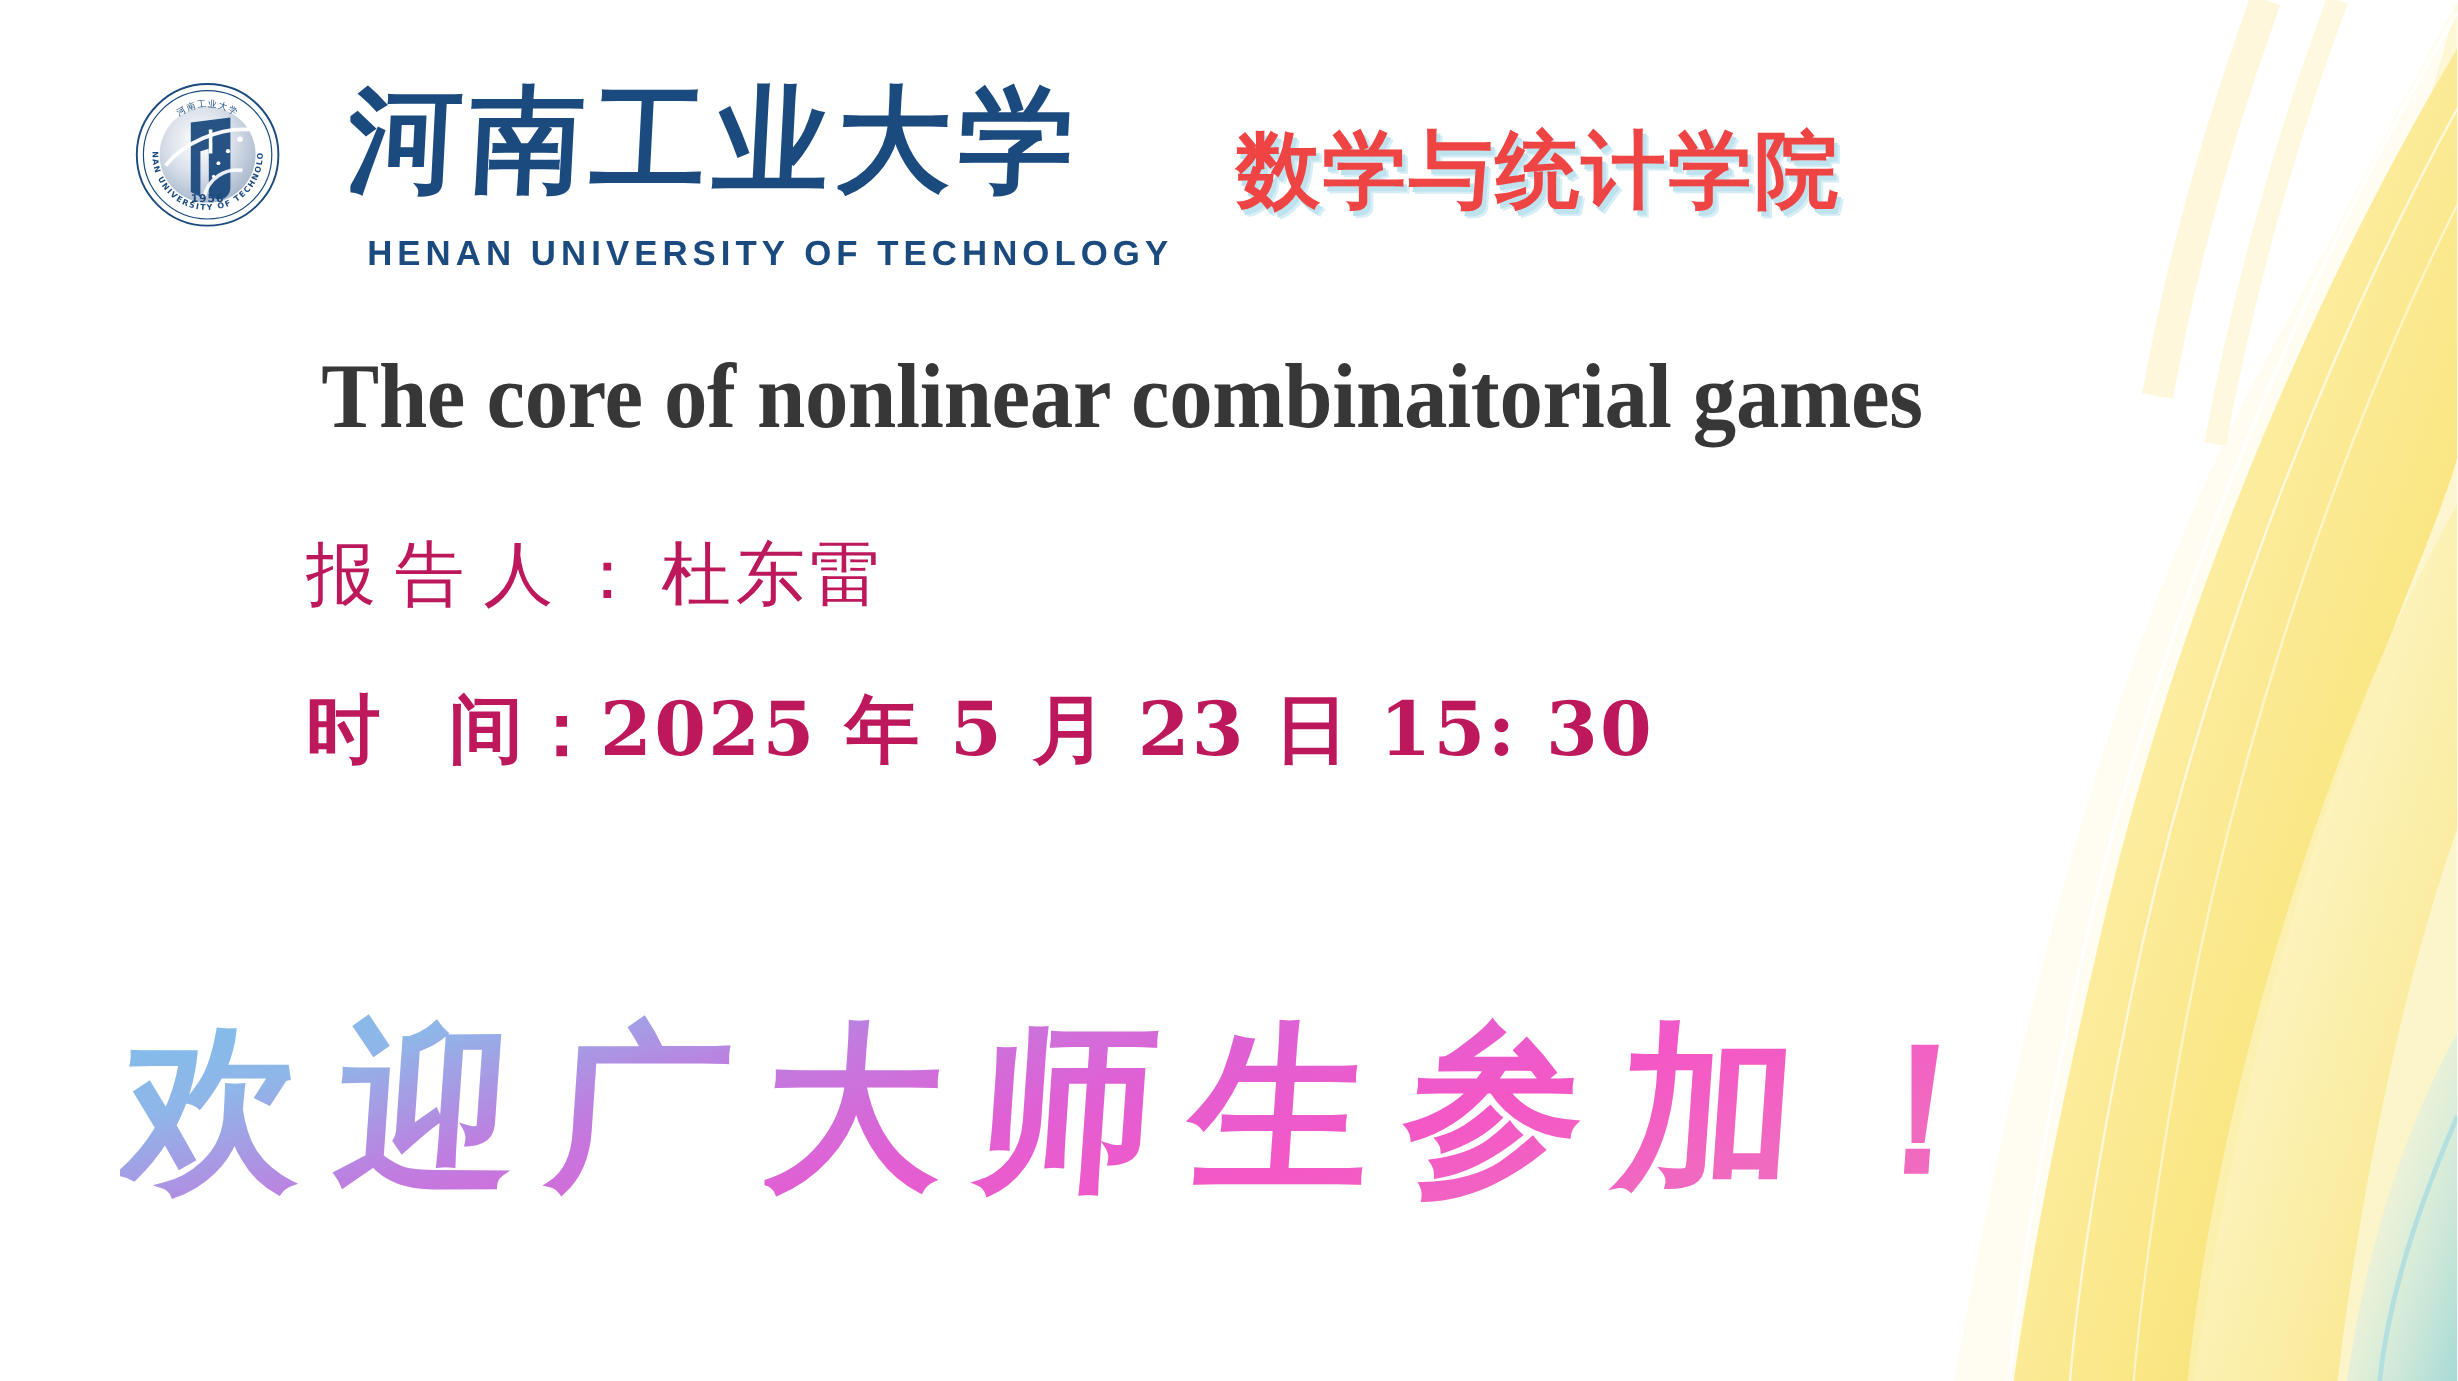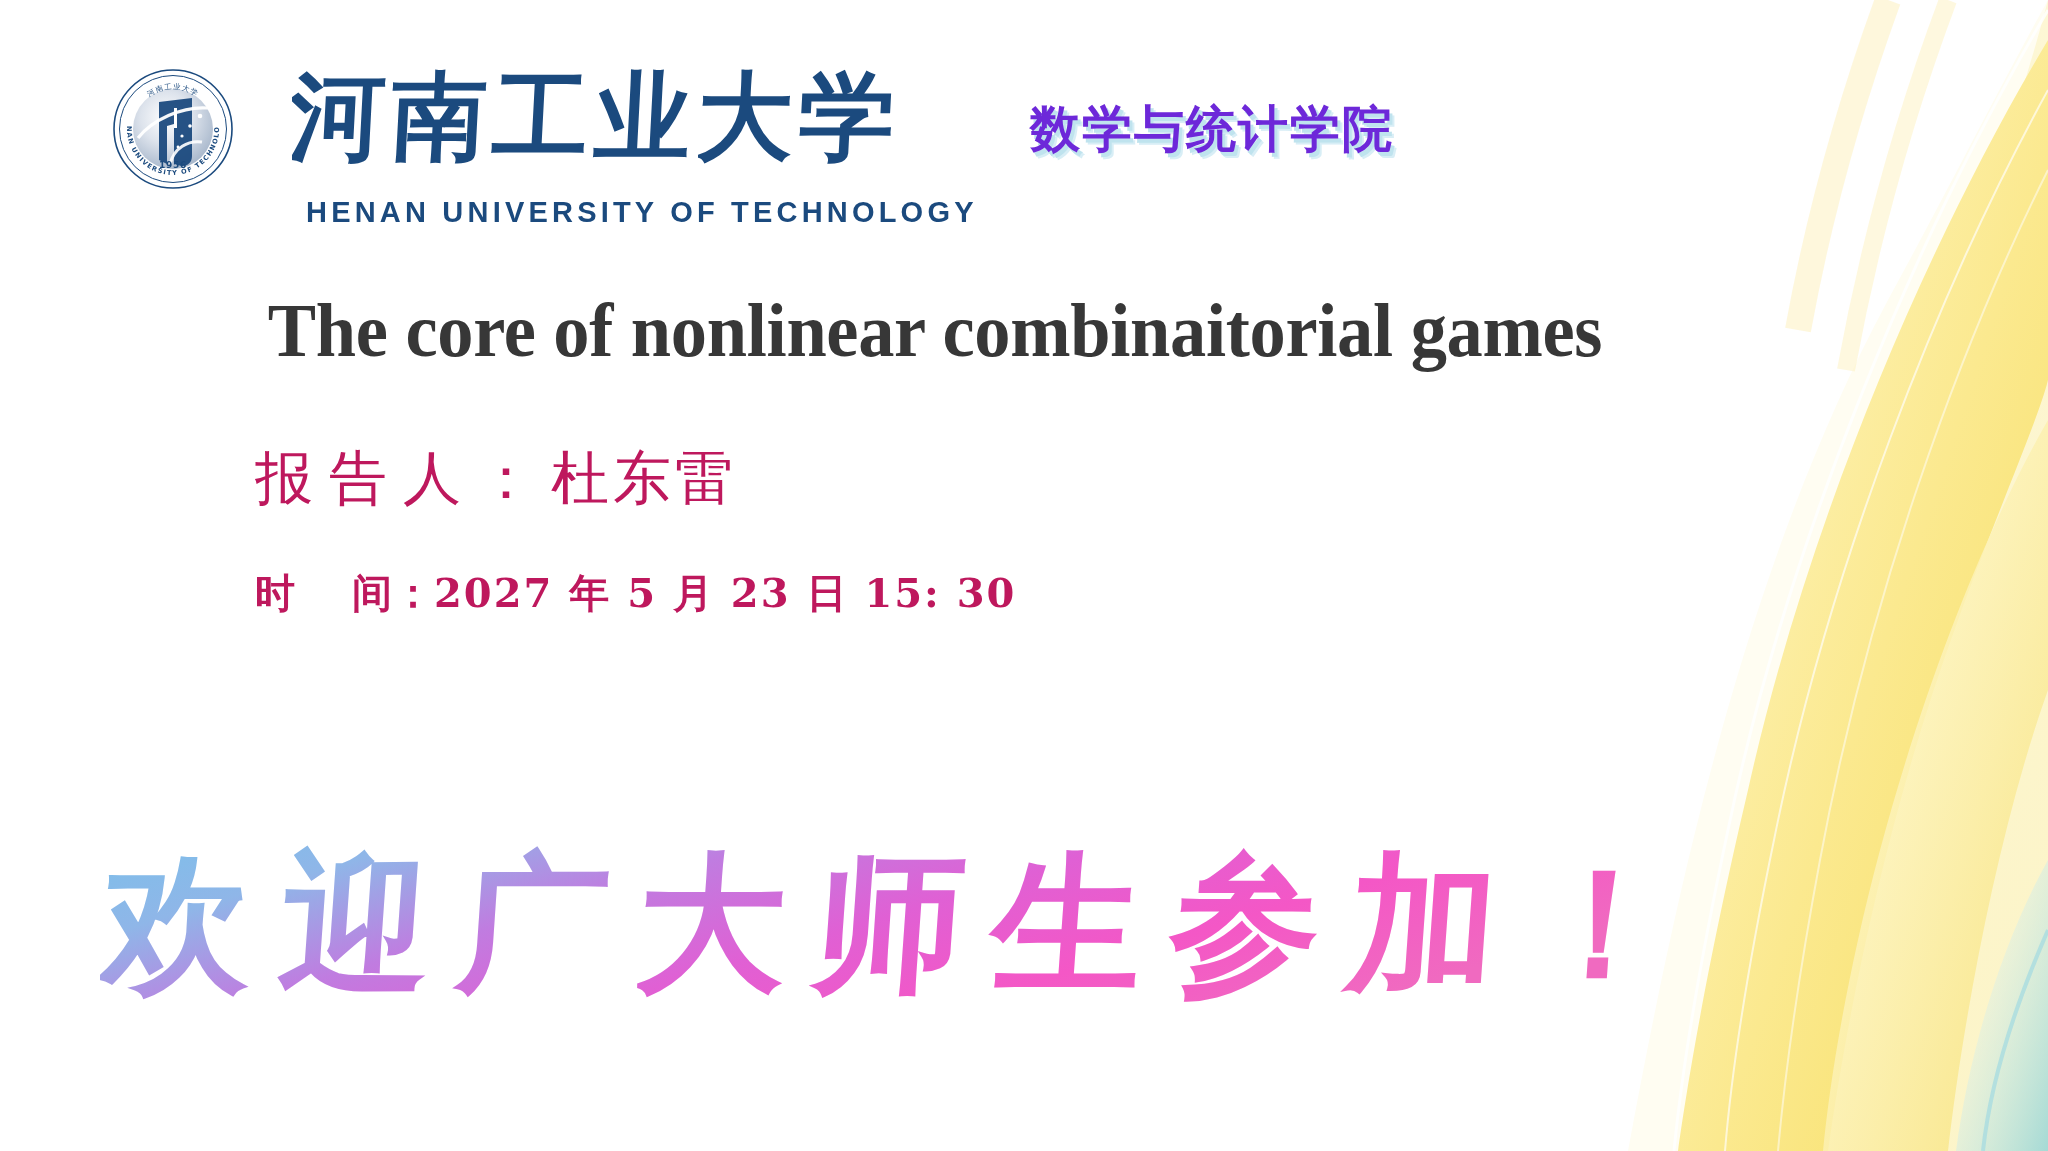--- a/index.html
+++ b/index.html
@@ -35,22 +35,22 @@
   .uni-en{
     position:absolute;left:306px;top:196px;
     font-family:"Liberation Sans",sans-serif;
     font-size:29px;font-weight:700;letter-spacing:4.2px;
     color:#1b4a7e;white-space:nowrap;
   }
 
   .college{
     position:absolute;left:1030px;top:96px;
     font-family:"DejaVu Sans",sans-serif;
-    font-size:50px;font-weight:700;letter-spacing:2px;
-    color:#6d28d9;white-space:nowrap;
+    font-size:70px;font-weight:700;letter-spacing:2px;
+    color:#ef4444;white-space:nowrap;
     text-shadow:
        3px 4px 0 #bfe3ee,
        5px 6px 0 #d8eef6;
   }
 
   
   .talk-title{
     position:absolute;left:0;top:286px;width:1870px;
     text-align:center;
     font-family:"Liberation Serif",serif;
@@ -68,21 +68,21 @@
   .line{
     display:flex;align-items:baseline;
     font-family:"DejaVu Serif",serif;
     color:#be185d;
     white-space:nowrap;
   }
   .line-speaker{font-size:58px;margin-bottom:48px;letter-spacing:1px;}
   .line-speaker .lbl{letter-spacing:16px;}
   .line-speaker .val{font-weight:400;letter-spacing:4px;}
 
-  .line-time{font-size:40px;font-weight:700;margin-bottom:48px;}
+  .line-time{font-size:62px;font-weight:700;margin-bottom:48px;}
   .line-time .lbl{letter-spacing:1px;}
   .line-time .lbl .sp{display:inline-block;width:56px;}
   .line-time .val{font-weight:700;letter-spacing:2px;}
 
   .line-place{font-size:58px;font-weight:700;}
   .line-place .lbl{letter-spacing:1px;}
   .line-place .lbl .sp{display:inline-block;width:56px;}
   .line-place .val{font-weight:700;letter-spacing:2px;}
 
   
@@ -196,21 +196,21 @@
 
   <div class="details">
 
     <div class="line line-speaker">
       <span class="lbl">报告人：</span>
       <span class="val">杜东雷</span>
     </div>
 
     <div class="line line-time">
       <span class="lbl"><span>时</span><span class="sp"></span><span>间：</span></span>
-      <span class="val">2027 年 5 月 23 日 15: 30</span>
+      <span class="val">2025 年 5 月 23 日 15: 30</span>
     </div>
 
   </div>
 
   <div class="welcome">
     <svg width="1760" height="200" viewBox="0 0 1760 200" xmlns="http://www.w3.org/2000/svg">
       <defs>
         <linearGradient id="wg" x1="0" y1="0" x2="1" y2="0.35">
           <stop offset="0%" stop-color="#7cc0ea"></stop>
           <stop offset="18%" stop-color="#8fb6e8"></stop>

